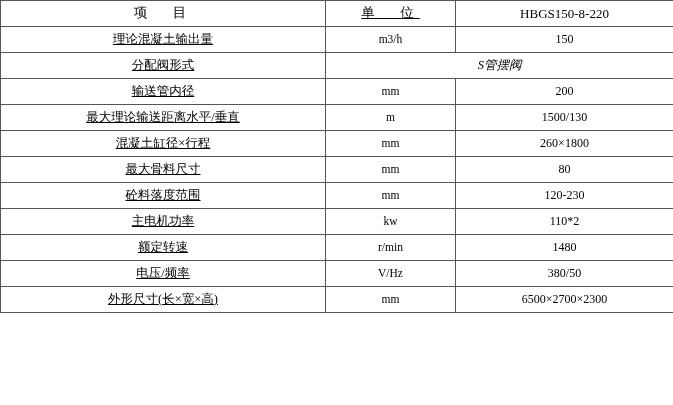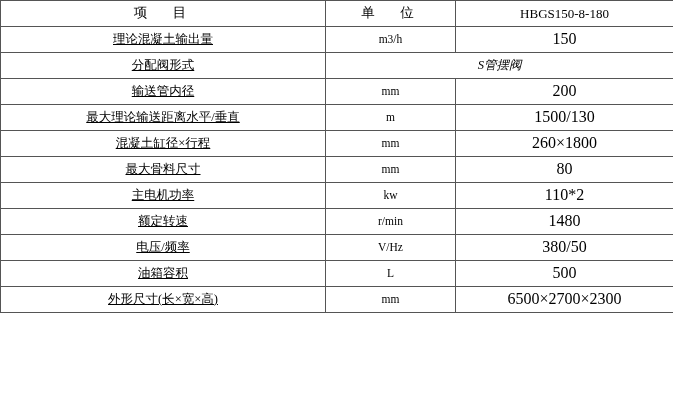--- a/index.html
+++ b/index.html
@@ -31,51 +31,51 @@
     font-size: 12.5px;
     padding: 0 2px;
     white-space: nowrap;
     overflow: hidden;
   }
   #spec-table tr.header td {
     font-size: 13.5px;
     letter-spacing: 0.5px;
   }
   #spec-table tr.header td.hdr-item { letter-spacing: 6px; margin-top: 8px; }
-  #spec-table tr.header td.hdr-unit { letter-spacing: 6px; }
+  #spec-table tr.header td.hdr-unit { letter-spacing: 6px; text-decoration: underline; }
   #spec-table tr.header td.hdr-value { letter-spacing: 0px; font-size: 13px; }
   #spec-table td.unit-cell {
     font-size: 11.5px;
   }
   #spec-table td.span-cell {
     font-size: 12.5px;
     font-style: italic;
   }
   #spec-table td.item-cell {
     font-size: 12.5px;
     text-decoration: underline;
   }
   #spec-table td.value-cell {
-    font-size: 16px;
+    font-size: 12px;
   }
 </style>
 </head>
 <body>
 
 <table id="spec-table">
   <colgroup>
     <col class="c-item">
     <col class="c-unit">
     <col class="c-value">
   </colgroup>
   <tbody>
     <tr class="header">
       <td class="hdr-item">项　目</td>
       <td class="hdr-unit">单　位</td>
-      <td class="hdr-value">HBGS150-8-180</td>
+      <td class="hdr-value">HBGS150-8-220</td>
     </tr>
   <tr>
         <td class="item-cell">理论混凝土输出量</td>
         <td class="unit-cell">m3/h</td>
         <td class="value-cell">150</td>
       </tr>
       <tr>
         <td class="item-cell">分配阀形式</td>
         <td class="span-cell" colspan="2">S管摆阀</td>
       </tr>
@@ -93,38 +93,38 @@
         <td class="item-cell">混凝土缸径×行程</td>
         <td class="unit-cell">mm</td>
         <td class="value-cell">260×1800</td>
       </tr>
       <tr>
         <td class="item-cell">最大骨料尺寸</td>
         <td class="unit-cell">mm</td>
         <td class="value-cell">80</td>
       </tr>
       <tr>
+        <td class="item-cell">砼料落度范围</td>
+        <td class="unit-cell">mm</td>
+        <td class="value-cell">120-230</td>
+      </tr>
+      <tr>
         <td class="item-cell">主电机功率</td>
         <td class="unit-cell">kw</td>
         <td class="value-cell">110*2</td>
       </tr>
       <tr>
         <td class="item-cell">额定转速</td>
         <td class="unit-cell">r/min</td>
         <td class="value-cell">1480</td>
       </tr>
       <tr>
         <td class="item-cell">电压/频率</td>
         <td class="unit-cell">V/Hz</td>
         <td class="value-cell">380/50</td>
       </tr>
       <tr>
-        <td class="item-cell">油箱容积</td>
-        <td class="unit-cell">L</td>
-        <td class="value-cell">500</td>
-      </tr>
-      <tr>
         <td class="item-cell">外形尺寸(长×宽×高)</td>
         <td class="unit-cell">mm</td>
         <td class="value-cell">6500×2700×2300</td>
       </tr>
     </tbody>
 </table>
 
 </body></html>

